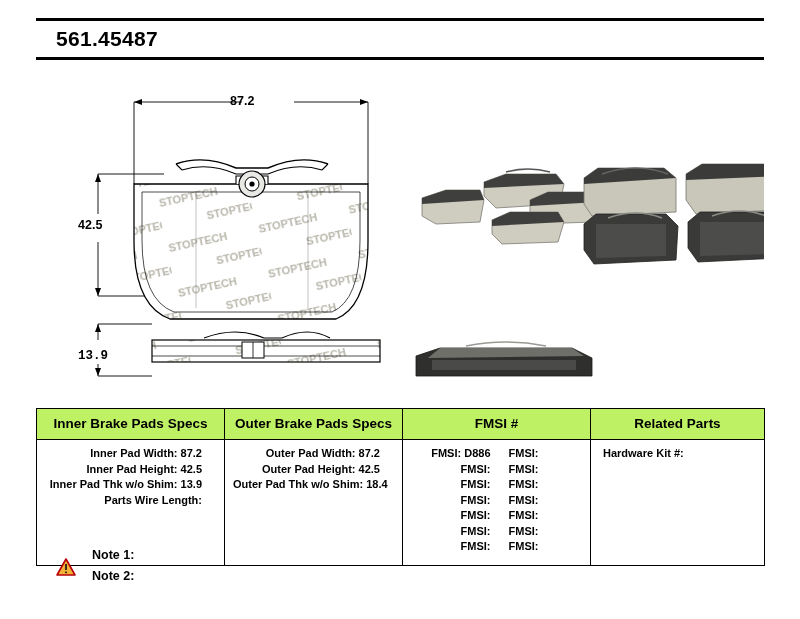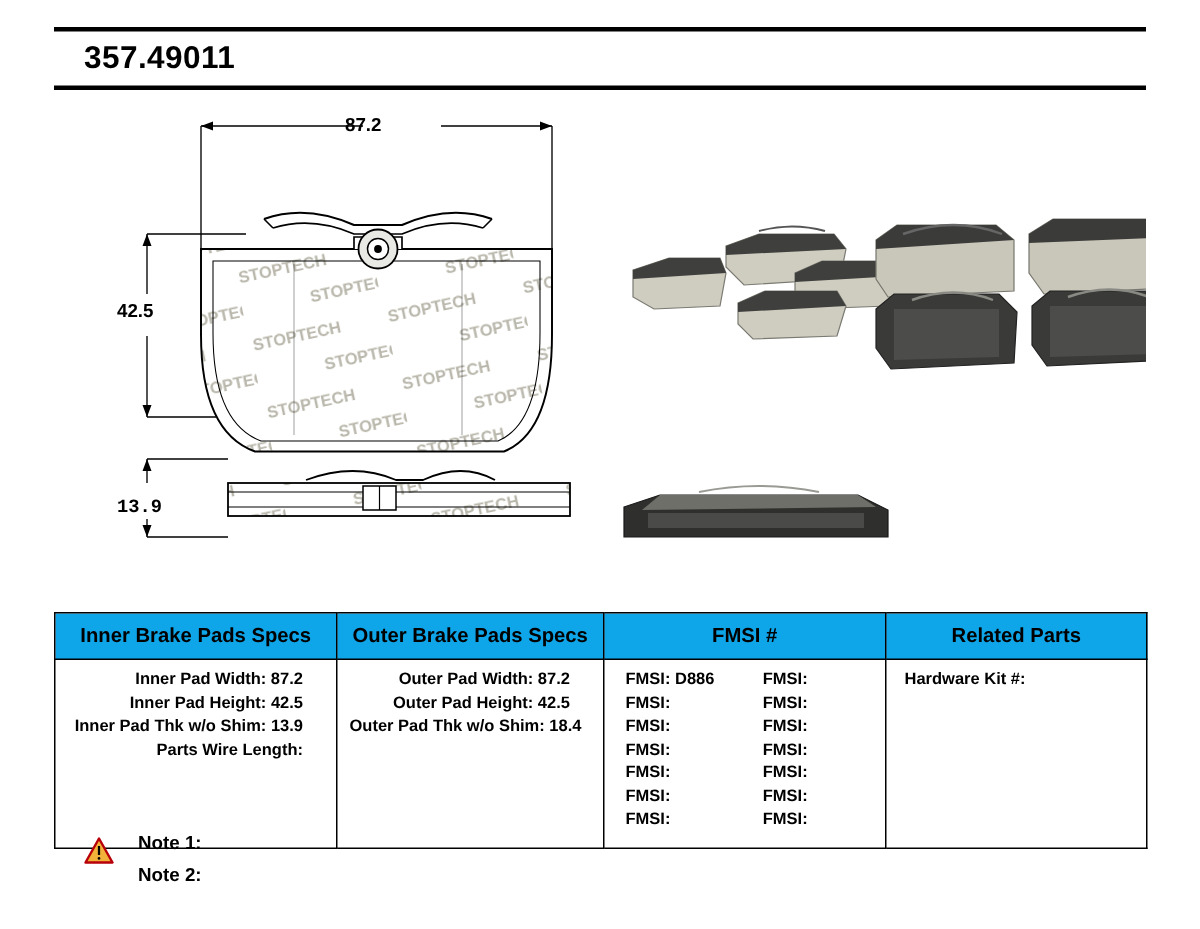--- a/index.html
+++ b/index.html
@@ -44,21 +44,21 @@
   .header-title {
     font-size: 20px;
     font-weight: bold;
     padding-right: 14px;
   }
 
   
   .drawing {
     position: absolute;
     left: 36px;
-    top: 58px;
+    top: 76px;
     width: 728px;
     height: 330px;
   }
 
   
   .dim {
     position: absolute;
     font-size: 12.5px;
     font-weight: bold;
     color: #000;
@@ -79,21 +79,21 @@
   .spec-table {
     position: absolute;
     left: 36px;
     top: 408px;
     width: 728px;
     border-collapse: collapse;
     table-layout: fixed;
   }
   .spec-table th {
     border: 1px solid #000;
-    background: #0ea5e9;
+    background: #bef264;
     font-size: 13.5px;
     font-weight: bold;
     text-align: center;
     padding: 5px 2px 6px 2px;
     height: 19px;
   }
   .spec-table td {
     border-left: 1px solid #000;
     border-right: 1px solid #000;
     vertical-align: top;
@@ -116,40 +116,40 @@
   }
   .fmsi-col {
     flex: 1;
   }
   .fmsi-line {
     font-size: 11px;
     font-weight: bold;
     line-height: 15.5px;
     white-space: nowrap;
   }
-  .fmsi-col.left  { padding-left: 6px; }
+  .fmsi-col.left  { padding-left: 6px; text-align: right; }
   .fmsi-col.right { padding-left: 18px; }
   .related-line {
     font-size: 11px;
     font-weight: bold;
     line-height: 15.5px;
     padding-left: 4px;
     white-space: nowrap;
   }
 
   
   .notes {
     position: absolute;
     left: 36px;
     top: 548px;
     width: 400px;
   }
   .note-row {
     display: flex;
-    align-items: flex-end;
+    align-items: flex-start;
     height: 21px;
   }
   .note-label {
     font-size: 12.5px;
     font-weight: bold;
     margin-left: 56px;
   }
   .warn-icon {
     position: absolute;
     left: 20px;
@@ -157,21 +157,21 @@
     width: 20px;
     height: 18px;
   }
 </style>
 </head>
 <body>
 
 <div class="sheet">
 
   <div class="header">
-    <div class="part-number">357.49011</div>
+    <div class="part-number">561.45487</div>
   </div>
 
   <div class="drawing">
 
     <div class="dim dim-w">87.2</div>
     <div class="dim dim-h">42.5</div>
     <div class="dim dim-t">13.9</div>
 
     <svg class="draw" viewBox="0 0 728 330">
       <defs>

